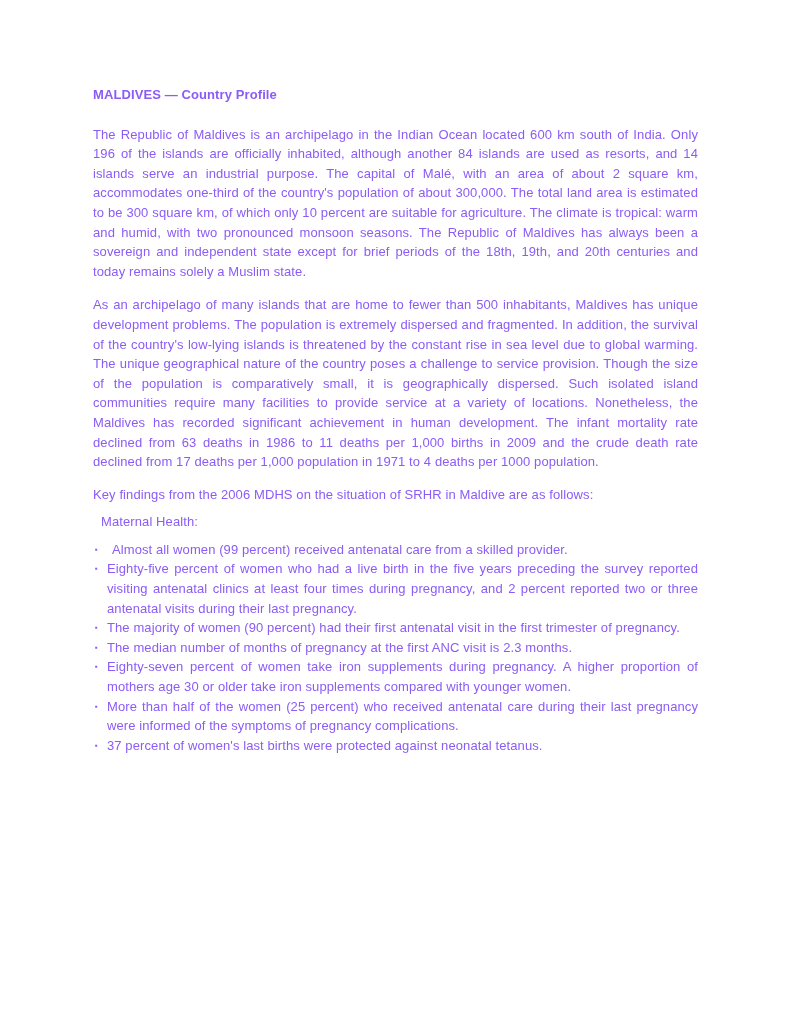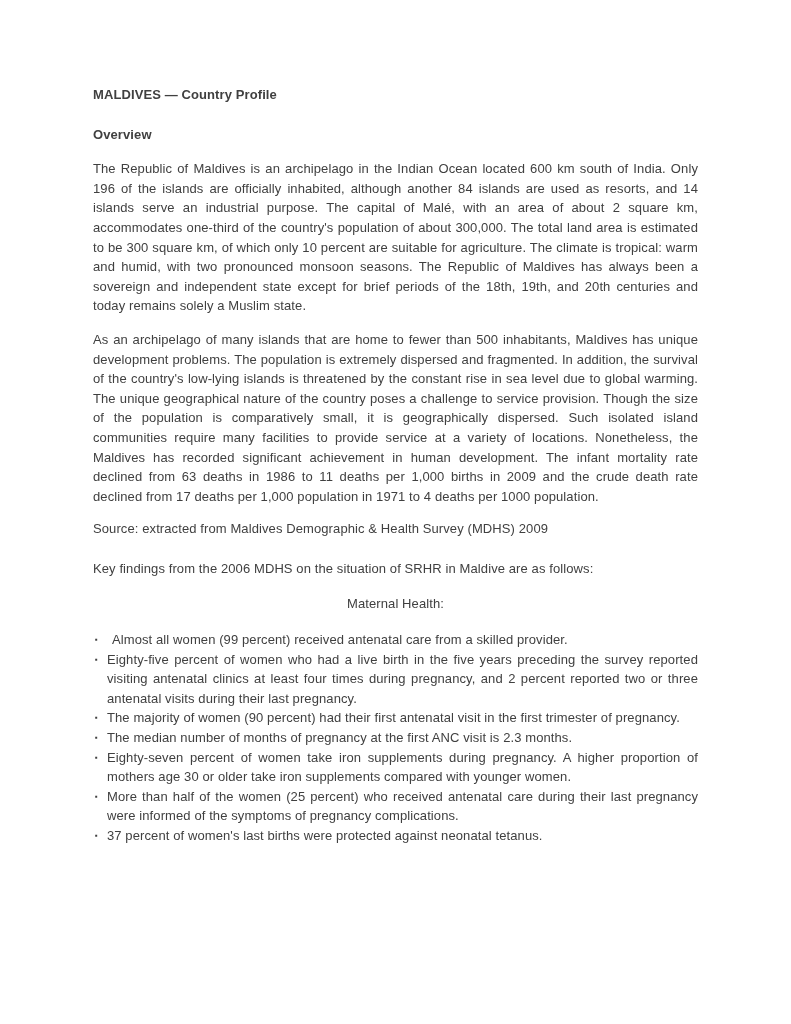--- a/index.html
+++ b/index.html
@@ -14,21 +14,21 @@
     overflow: hidden;
   }
   .page {
     position: absolute;
     left: 93px;
     top: 85px;
     width: 605px;
     font-family: "Liberation Sans", "DejaVu Sans", sans-serif;
     font-size: 13px;
     line-height: 19.6px;
-    color: #404040;
+    color: #8b5cf6;
     letter-spacing: 0.1px;
     filter: blur(0.22px);
   }
   .doc-title,
   .doc-heading {
     font-size: 13px;
     font-weight: 700;
     margin: 0 0 20px 0;
     text-align: left;
   }
@@ -44,22 +44,22 @@
   .para-2 { margin-bottom: 13px; }
   .source-line {
     margin: 0 0 20px 0;
     text-align: left;
   }
   .intro-line {
     margin: 0 0 7px 0;
     text-align: left;
   }
   .list-label {
-    margin: 16px;
-    text-align: center;
+    margin: 8px;
+    text-align: left;
   }
   .bullet-list {
     list-style: none;
     margin: 0;
     padding: 0;
   }
   .bullet-item {
     display: flex;
   }
   .bullet-marker {
@@ -77,27 +77,25 @@
     padding-left: 5px;
   }
 </style>
 </head>
 <body>
 
 <div class="page">
 
   <h1 class="doc-title">MALDIVES — Country Profile</h1>
 
-  <h2 class="doc-heading heading-overview">Overview</h2>
 
   <p class="para para-1">The Republic of Maldives is an archipelago in the Indian Ocean located 600 km south of India. Only 196 of the islands are officially inhabited, although another 84 islands are used as resorts, and 14 islands serve an industrial purpose. The capital of Malé, with an area of about 2 square km, accommodates one-third of the country's population of about 300,000. The total land area is estimated to be 300 square km, of which only 10 percent are suitable for agriculture. The climate is tropical: warm and humid, with two pronounced monsoon seasons. The Republic of Maldives has always been a sovereign and independent state except for brief periods of the 18th, 19th, and 20th centuries and today remains solely a Muslim state.</p>
 
   <p class="para para-2">As an archipelago of many islands that are home to fewer than 500 inhabitants, Maldives has unique development problems. The population is extremely dispersed and fragmented. In addition, the survival of the country's low-lying islands is threatened by the constant rise in sea level due to global warming. The unique geographical nature of the country poses a challenge to service provision. Though the size of the population is comparatively small, it is geographically dispersed. Such isolated island communities require many facilities to provide service at a variety of locations. Nonetheless, the Maldives has recorded significant achievement in human development. The infant mortality rate declined from 63 deaths in 1986 to 11 deaths per 1,000 births in 2009 and the crude death rate declined from 17 deaths per 1,000 population in 1971 to 4 deaths per 1000 population.</p>
 
-  <p class="source-line">Source: extracted from Maldives Demographic &amp; Health Survey (MDHS) 2009</p>
 
 
   <p class="intro-line">Key findings from the 2006 MDHS on the situation of SRHR in Maldive are as follows:</p>
 
   <p class="list-label">Maternal Health:</p>
 
   <ul class="bullet-list">
     <li class="bullet-item extra-indent">
       <span class="bullet-marker">▪</span>
       <span class="bullet-text">Almost all women (99 percent) received antenatal care from a skilled provider.</span>

